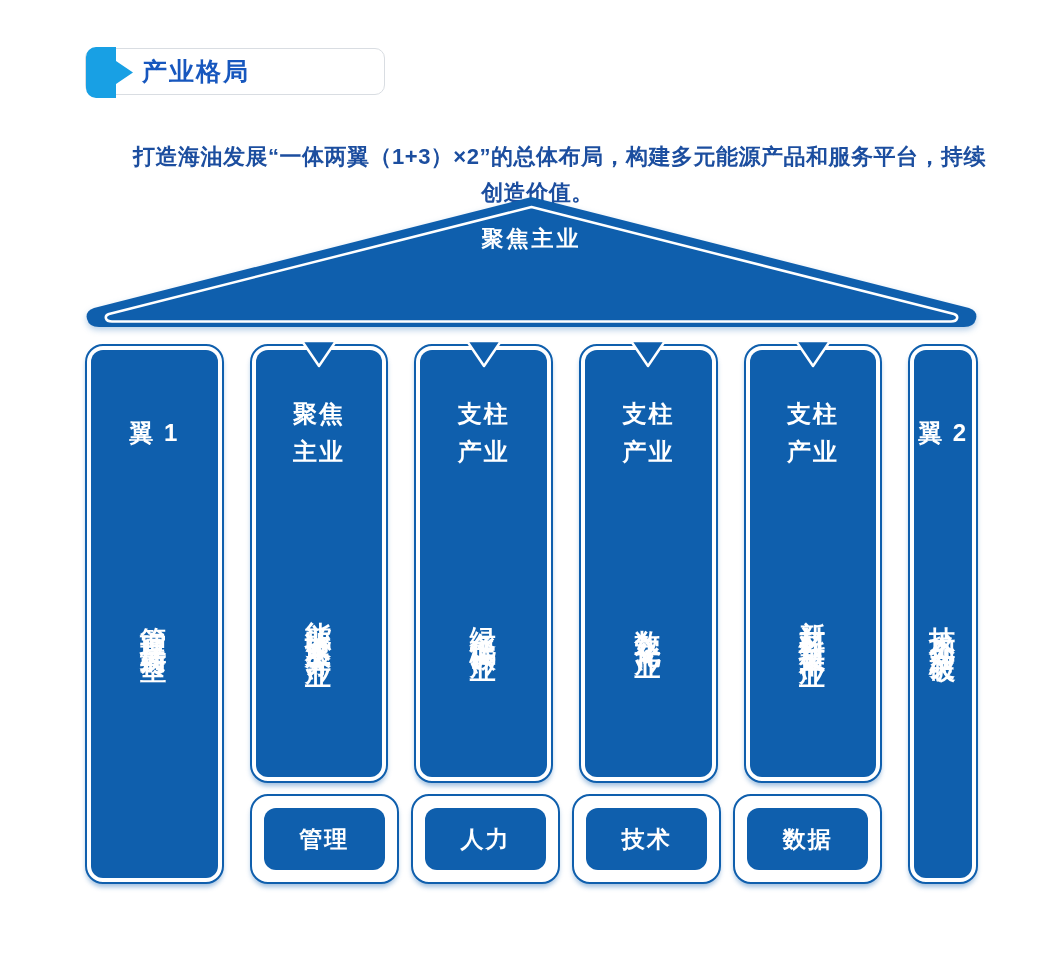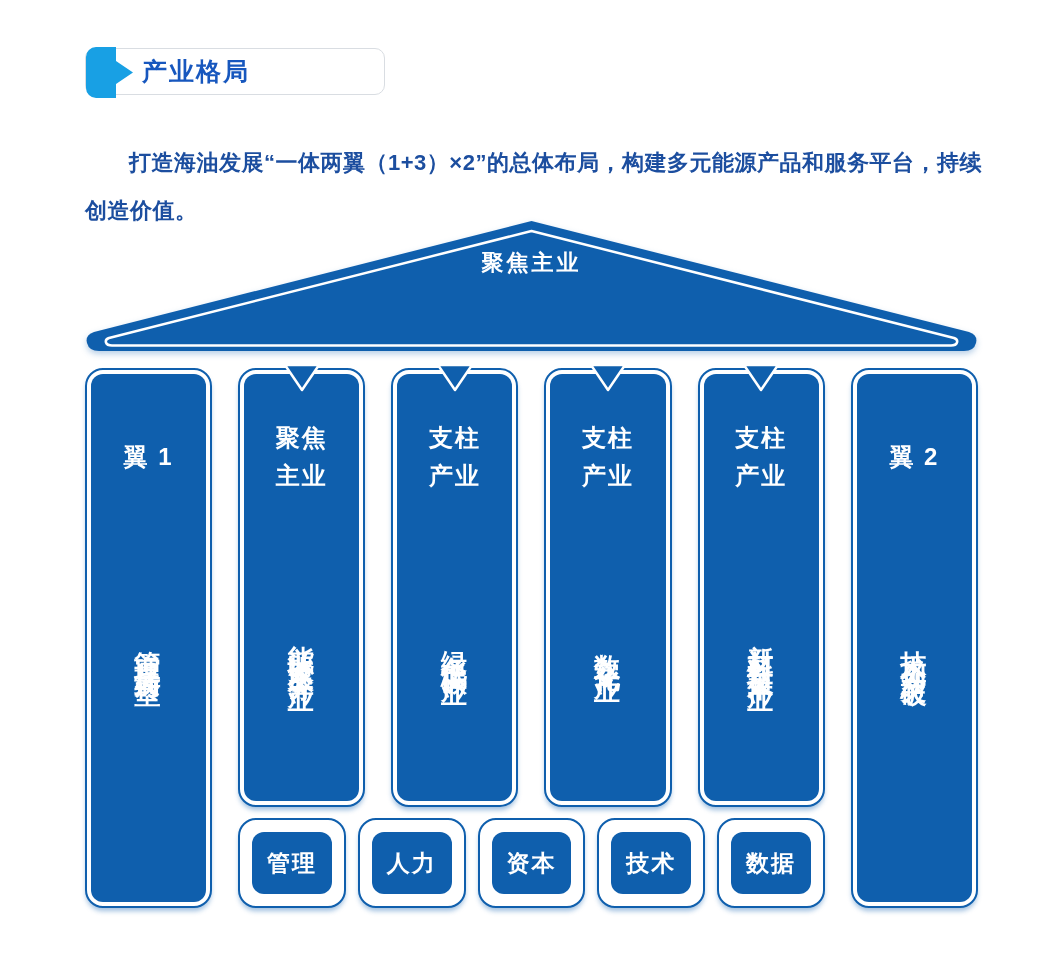--- a/index.html
+++ b/index.html
@@ -18,39 +18,39 @@
   .badge-icon { position:absolute; left:-1px; top:-3px; width:50px; height:53px; }
   .badge-title {
     position:absolute; left:56px; top:0; height:100%;
     display:flex; align-items:center;
     font-size:25px; font-weight:700; color:#1757BE; letter-spacing:2px;
   }
 
   
   .intro {
     margin-top:44px; width:905px;
-    font-size:22px; line-height:48px; font-weight:600;
-    color:#1C4E9F; text-indent:2em; letter-spacing:0.5px;
+    font-size:22px; line-height:36px; font-weight:600;
+    color:#1C4E9F; text-indent:2em; letter-spacing:0.5px;text-align:center;
   }
 
   
   .roof { position:relative; width:893px; height:133px; margin-top:-15px;
           filter:drop-shadow(0 3px 3px rgba(16,96,174,0.30)); }
   .roof svg { position:absolute; left:0; top:0; }
   .roof-line1, .roof-line2 {
     position:absolute; left:0; width:100%; text-align:center;
     color:#ffffff; font-weight:700;
   }
   .roof-line1 { top:28px; font-size:22px; letter-spacing:3px; }
   .roof-line2 { top:73px; font-size:28px; letter-spacing:3px; }
 
   
   .grid {
     margin-top:15px; display:grid; width:893px;
-    grid-template-columns:repeat(6,1fr);
+    grid-template-columns:repeat(5,1fr);
     grid-template-rows:439px 90px;
     column-gap:26px; row-gap:11px;
   }
   .pillar {
     position:relative;
     border:2px solid #0F5FAD; border-radius:18px;
     background:#fff; padding:4px;
     box-shadow:0 4px 5px -1px rgba(16,96,174,0.40);
   }
   .pillar.wing { grid-row:1 / 3; }
@@ -178,23 +178,20 @@
     </div>
 
     <div class="foundation">
       <div class="fbox">
         <div class="fbox-inner">管理</div>
       </div>
       <div class="fbox">
         <div class="fbox-inner">人力</div>
       </div>
       <div class="fbox">
-        <div class="fbox-inner">资本</div>
-      </div>
-      <div class="fbox">
         <div class="fbox-inner">技术</div>
       </div>
       <div class="fbox">
         <div class="fbox-inner">数据</div>
       </div>
     </div>
 
   </div>
 </div>
 

